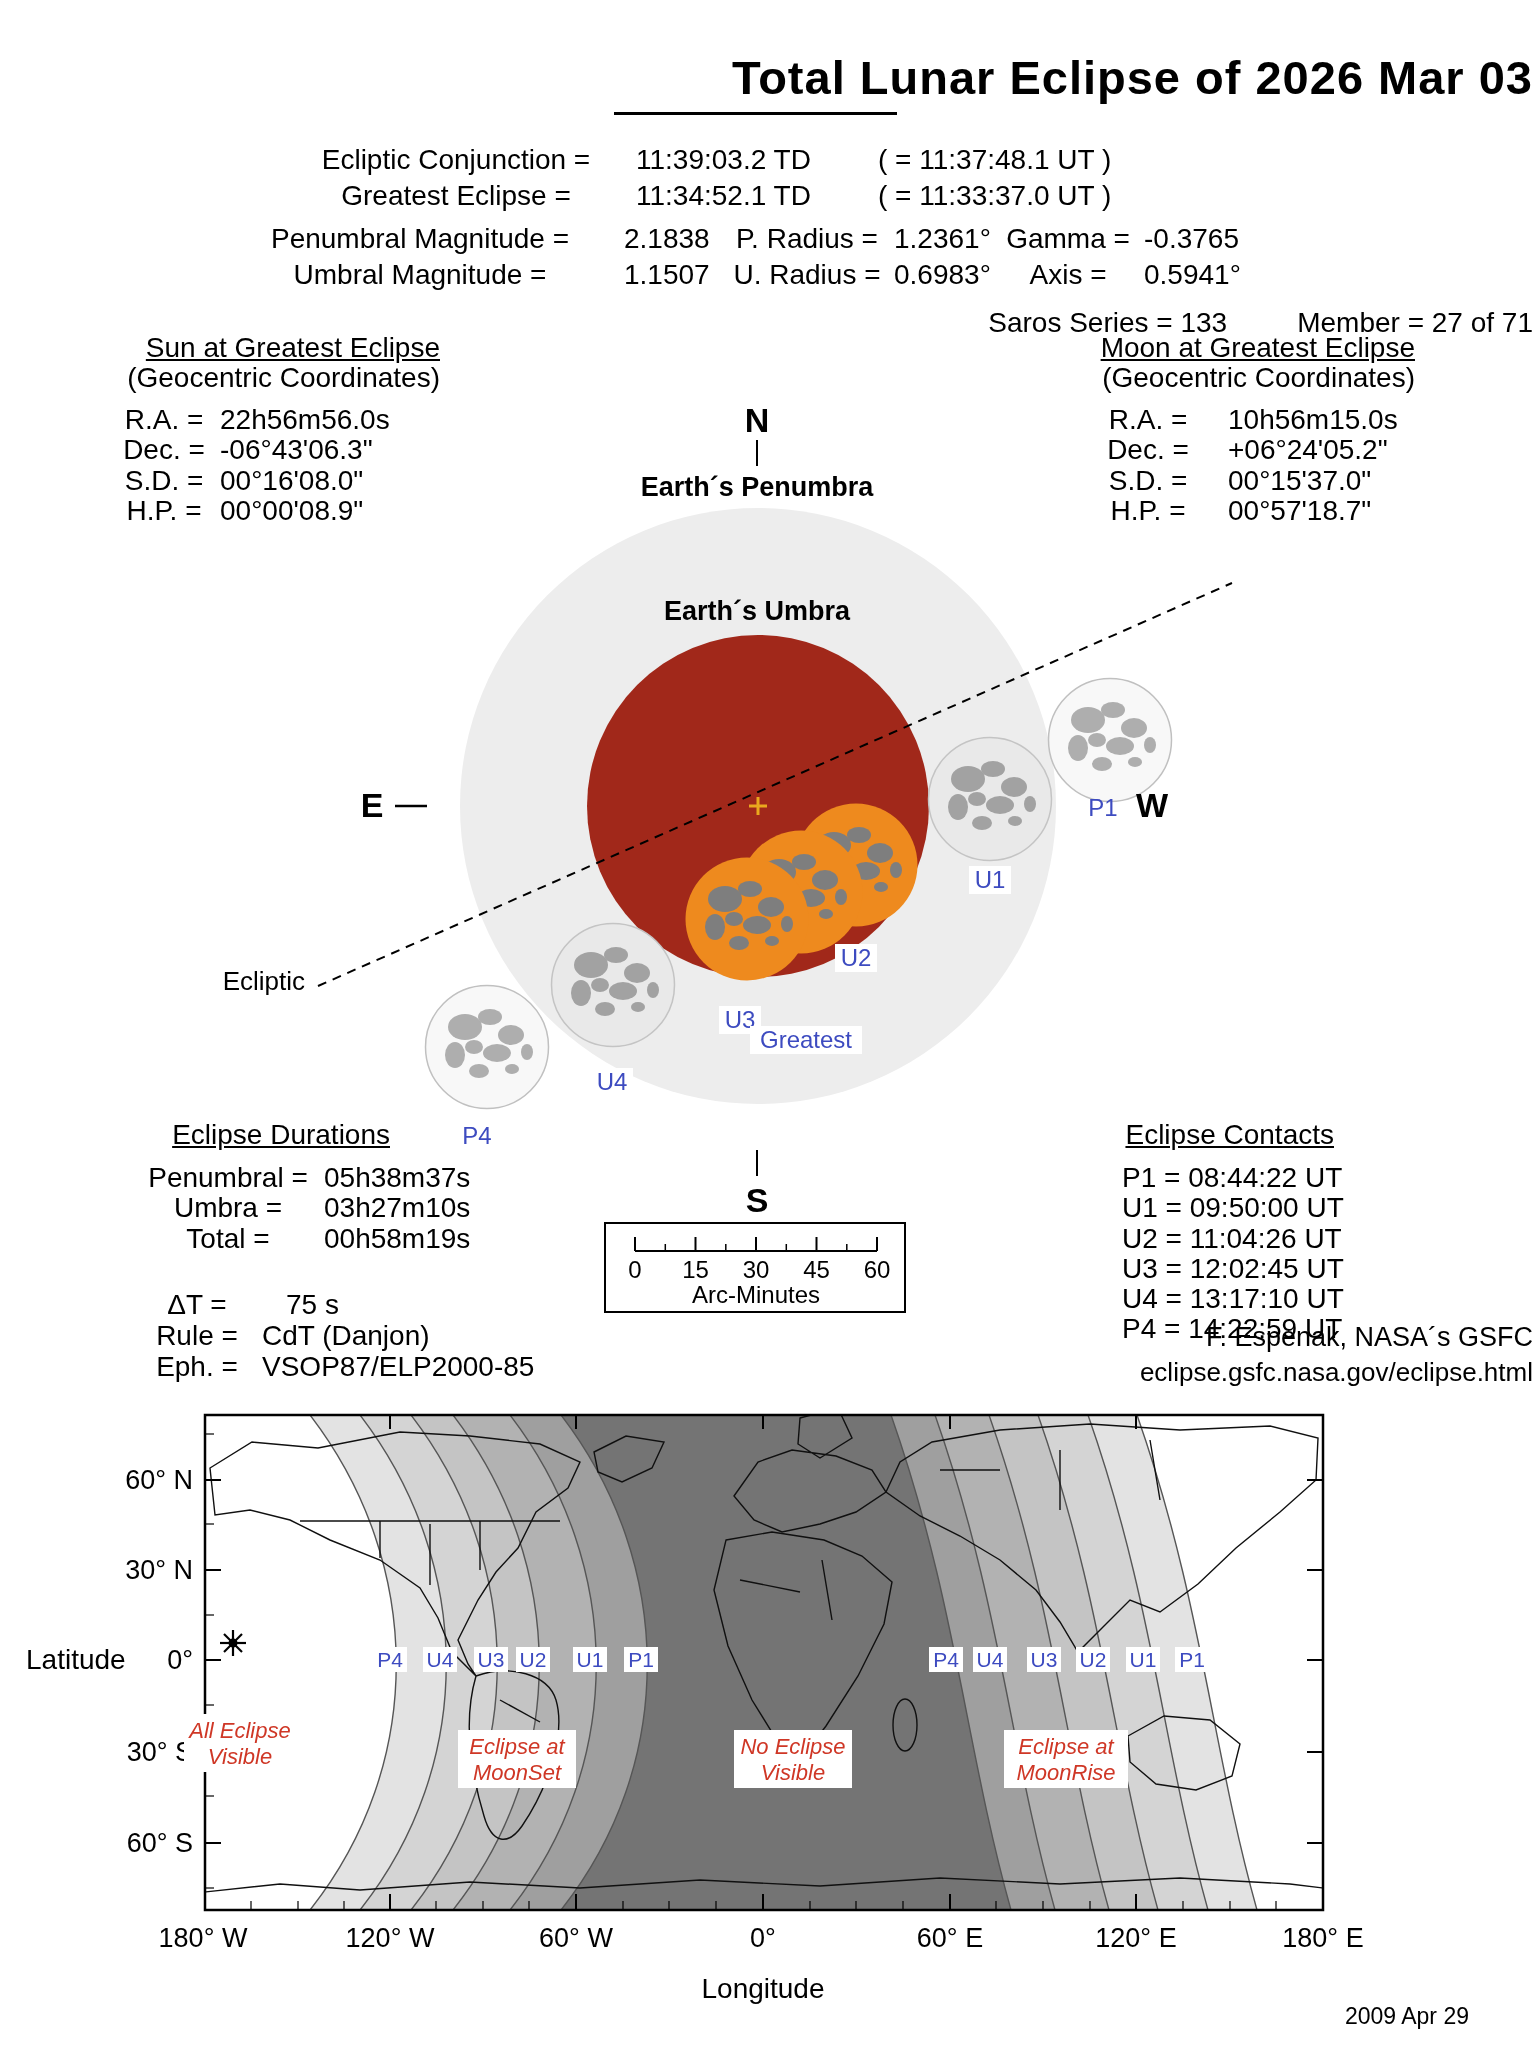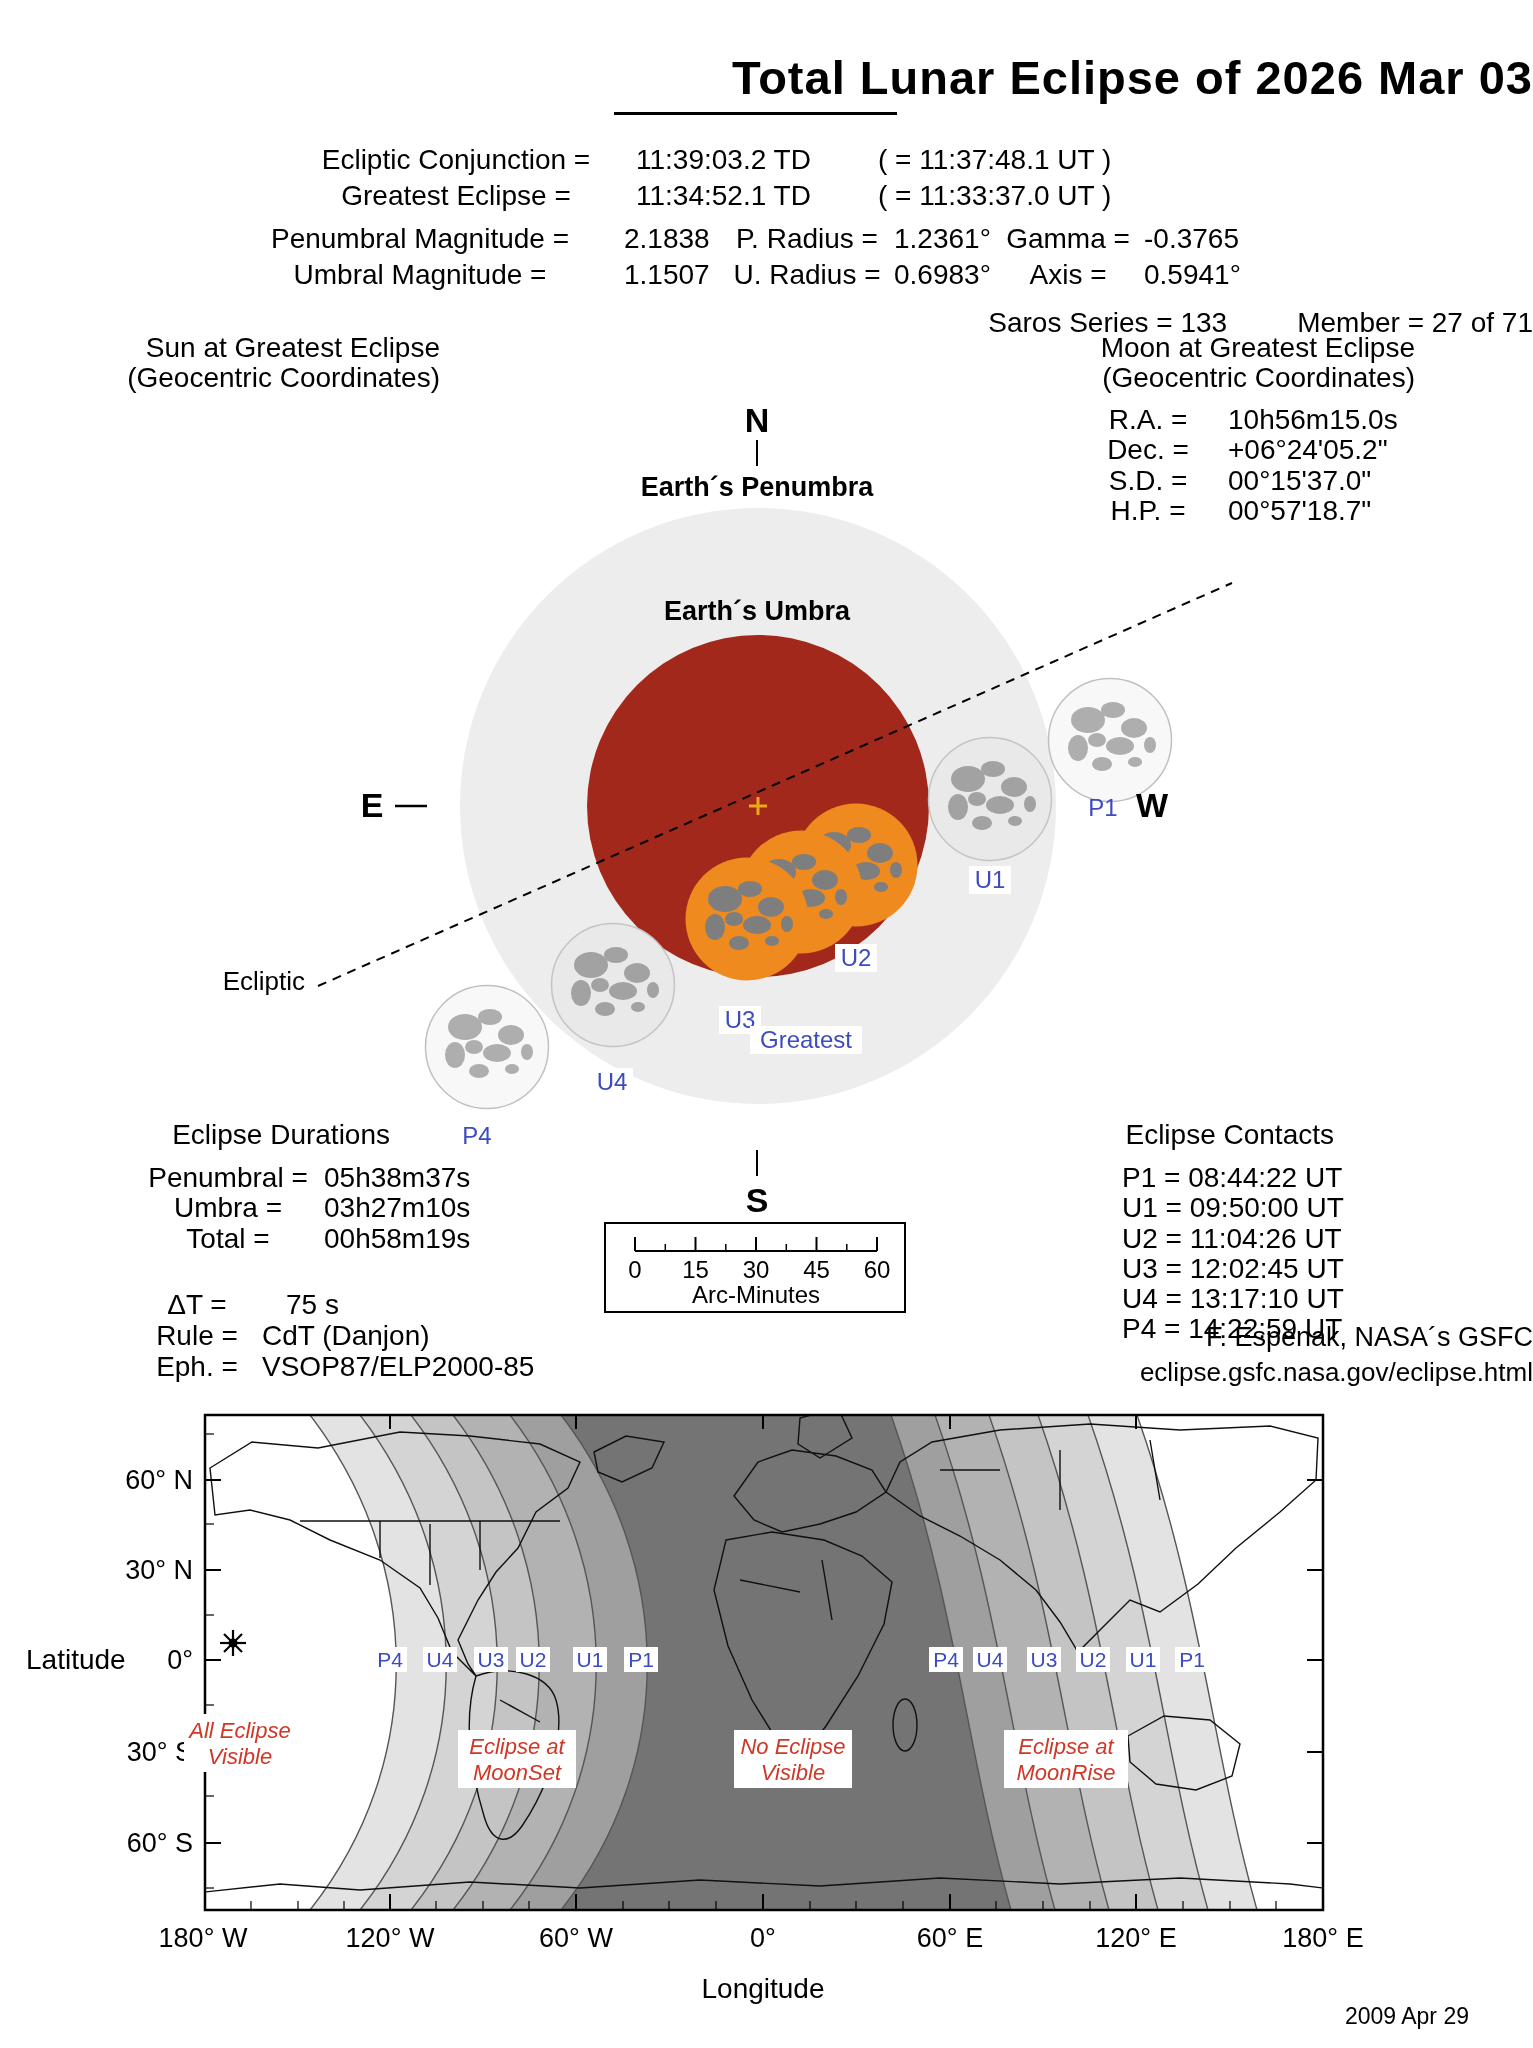--- a/index.html
+++ b/index.html
@@ -1,20 +1,20 @@
 <!DOCTYPE html>
 <html><head>
 <meta charset="utf-8">
 <style>
   html,body{margin:0;padding:0;background:#fff}
   .page{position:relative;width:1533px;height:2048px;background:#fff;
         font-family:"Liberation Sans",sans-serif;color:#000;overflow:hidden}
   .abs{position:absolute}
   .ctr{text-align:right}
-  .u{}
+  .u{text-decoration:underline}
   .it{}
   .kv .k{display:inline-block;text-align:center;vertical-align:top}
   .kv .v{display:inline-block;text-align:left;vertical-align:top}
   .title{font-size:47px;font-weight:bold;letter-spacing:1px}
   .f28{font-size:28px}
   .f27{font-size:27px}
   .f26{font-size:26px}
   .f23{font-size:23px}
   .lh36{line-height:36px}
   .lh30{line-height:30.3px}
@@ -345,20 +345,26 @@
   </div>
 
   <div class="abs ctr f28" style="left:0;top:307px;width:1533px">
     <span>Saros Series = 133</span><span style="padding-left:70px">Member = 27 of 71</span>
   </div>
 
   <div class="abs ctr f28 lh30" style="left:110px;top:333px;width:330px">
     <div class="u">Sun at Greatest Eclipse</div>
     <div>(Geocentric Coordinates)</div>
   </div>
+  <div class="abs kv f28 lh30" style="left:118px;top:405px">
+    <div><span class="k" style="width:92px">R.A. =</span><span class="v" style="padding-left:10px">22h56m56.0s</span></div>
+    <div><span class="k" style="width:92px">Dec. =</span><span class="v" style="padding-left:10px">-06°43'06.3"</span></div>
+    <div><span class="k" style="width:92px">S.D. =</span><span class="v" style="padding-left:10px">00°16'08.0"</span></div>
+    <div><span class="k" style="width:92px">H.P. =</span><span class="v" style="padding-left:10px">00°00'08.9"</span></div>
+  </div>
 
   <div class="abs ctr f28 lh30" style="left:1075px;top:333px;width:340px">
     <div class="u">Moon at Greatest Eclipse</div>
     <div>(Geocentric Coordinates)</div>
   </div>
   <div class="abs kv f28 lh30" style="left:1078px;top:405px">
     <div><span class="k" style="width:140px">R.A. =</span><span class="v" style="padding-left:10px">10h56m15.0s</span></div>
     <div><span class="k" style="width:140px">Dec. =</span><span class="v" style="padding-left:10px">+06°24'05.2"</span></div>
     <div><span class="k" style="width:140px">S.D. =</span><span class="v" style="padding-left:10px">00°15'37.0"</span></div>
     <div><span class="k" style="width:140px">H.P. =</span><span class="v" style="padding-left:10px">00°57'18.7"</span></div>

